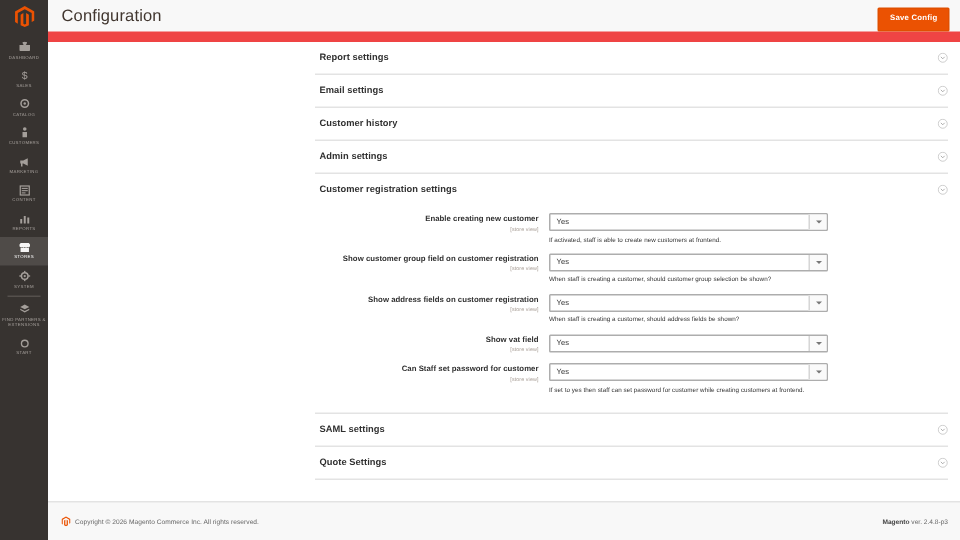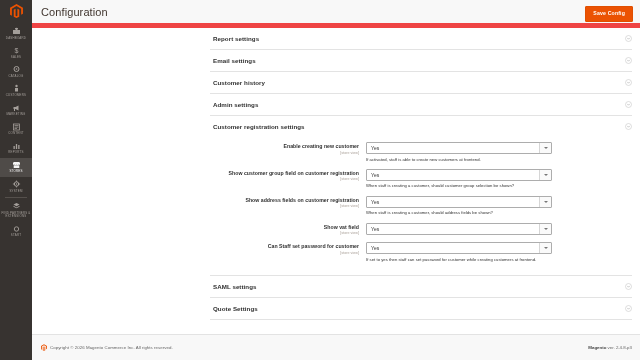--- a/index.html
+++ b/index.html
@@ -39,21 +39,21 @@
   .nav-item.active .nav-label { color: #ffffff; }
   .nav-sep { height: 1px; background: #55504c; margin: 1px 5px; }
 
   
   .main {
     flex: 1; display: flex; flex-direction: column;
     background: #ffffff; min-width: 0;
   }
   .page-header {
     height: 28px; background: #f8f8f8;
-    border-bottom: 5px solid #ef4444;
+    border-bottom: 7px solid #ef4444;
     display: flex; align-items: center;
     padding: 0 7px 0 9px; flex: 0 0 28px; gap: 10px;
   }
   .page-title {
     font-size: 11px; color: #41362f; font-weight: 400;
     letter-spacing: .1px;
   }
   .header-actions { margin-left: auto; }
   .btn-primary {
     background: #eb5202; color: #fff; border: 1px solid #e04f00;

